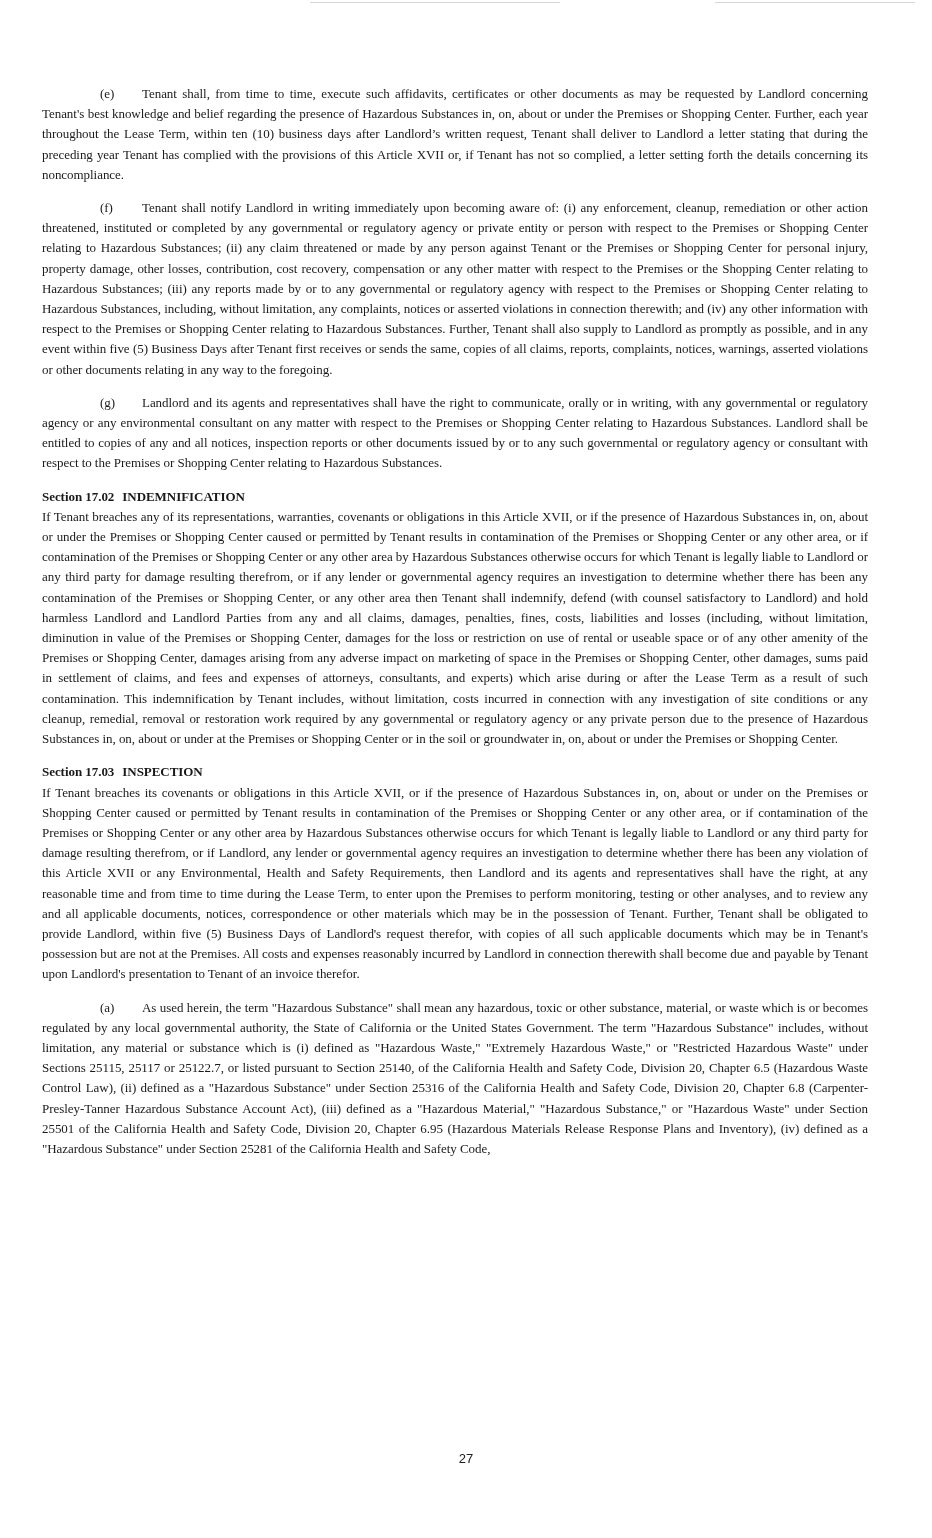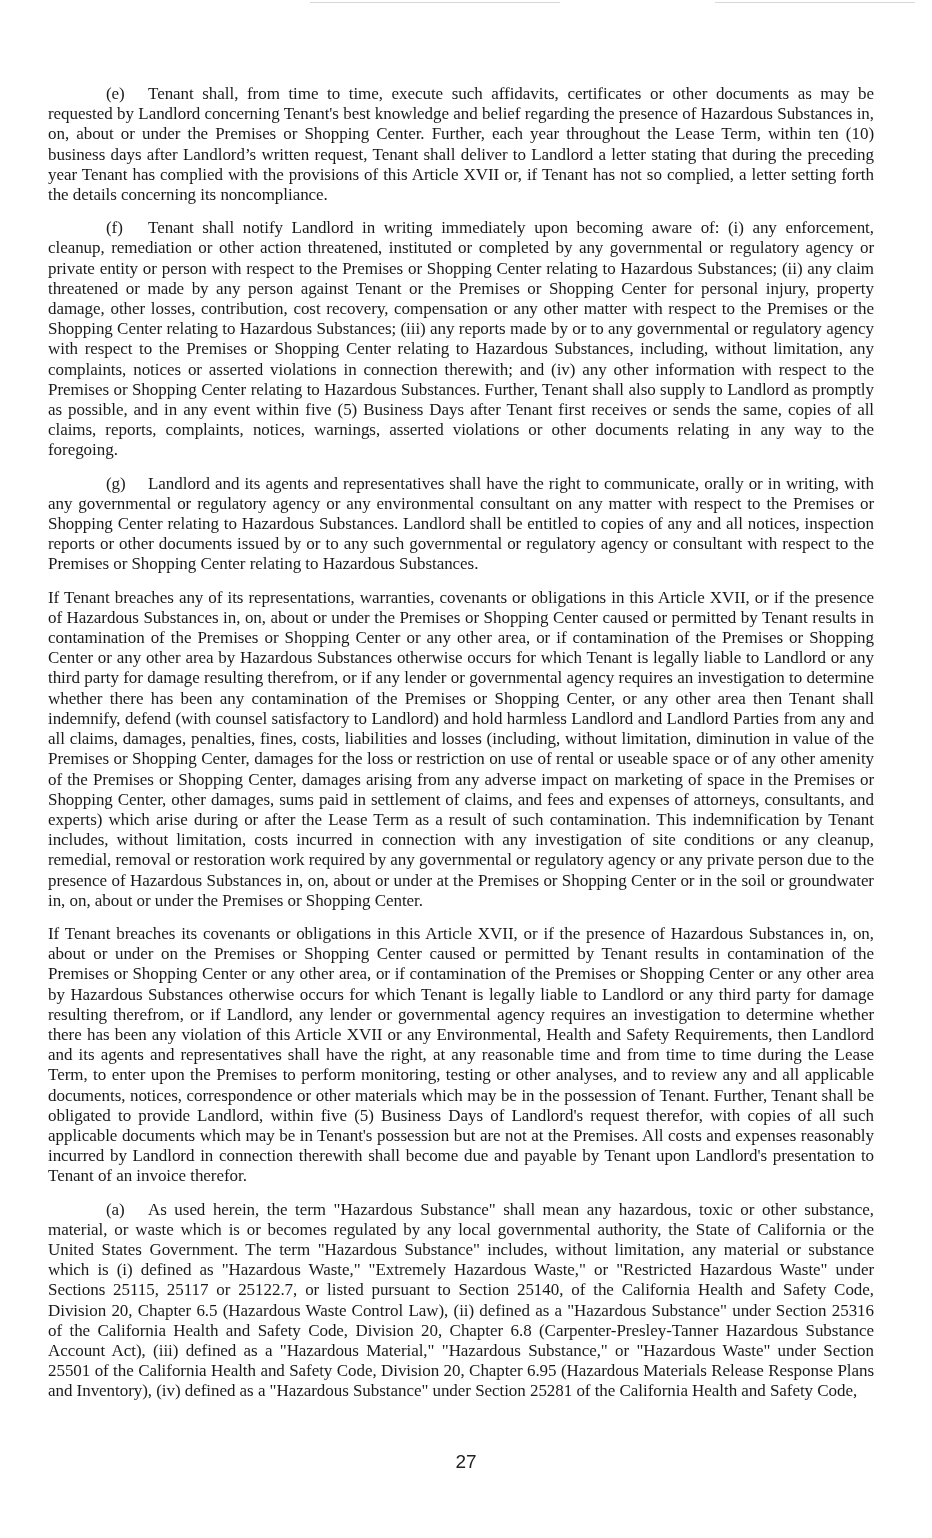--- a/index.html
+++ b/index.html
@@ -10,24 +10,24 @@
   body {
     width: 932px;
     height: 1538px;
     position: relative;
     overflow: hidden;
     font-family: "Liberation Serif", "DejaVu Serif", serif;
     color: #1a1a1a;
   }
   .page {
     position: absolute;
-    left: 48px;
+    left: 42px;
     top: 84px;
     width: 826px;
-    font-size: 17px;
+    font-size: 13px;
     line-height: 20.2px;
     text-align: justify;
     letter-spacing: -0.05px;
   }
   .para {
     margin: 0 0 13px 0;
   }
   .para.indent .label {
     display: inline-block;
     margin-left: 58px;
@@ -50,21 +50,21 @@
   .def-term {
     font-weight: normal;
   }
   .page-number {
     position: absolute;
     left: 0;
     width: 932px;
     top: 1451px;
     text-align: center;
     font-family: "Liberation Sans", "DejaVu Sans", sans-serif;
-    font-size: 19px;
+    font-size: 13px;
     color: #222;
   }
   .scan-mark {
     position: absolute;
     background: #d8d8d8;
   }
 </style>
 </head>
 <body>
 
@@ -79,24 +79,30 @@
 
   <p class="para indent">
     <span class="label">(f)</span><span>Tenant shall notify Landlord in writing immediately upon becoming aware of: (i) any enforcement, cleanup, remediation or other action threatened, instituted or completed by any governmental or regulatory agency or private entity or person with respect to the Premises or Shopping Center relating to Hazardous Substances; (ii) any claim threatened or made by any person against Tenant or the Premises or Shopping Center for personal injury, property damage, other losses, contribution, cost recovery, compensation or any other matter with respect to the Premises or the Shopping Center relating to Hazardous Substances; (iii) any reports made by or to any governmental or regulatory agency with respect to the Premises or Shopping Center relating to Hazardous Substances, including, without limitation, any complaints, notices or asserted violations in connection therewith; and (iv) any other information with respect to the Premises or Shopping Center relating to Hazardous Substances.  Further, Tenant shall also supply to Landlord as promptly as possible, and in any event within five (5) Business Days after Tenant first receives or sends the same, copies of all claims, reports, complaints, notices, warnings, asserted violations or other documents relating in any way to the foregoing.</span>
   </p>
 
   <p class="para indent">
     <span class="label">(g)</span><span>Landlord and its agents and representatives shall have the right to communicate, orally or in writing, with any governmental or regulatory agency or any environmental consultant on any matter with respect to the Premises or Shopping Center relating to Hazardous Substances.  Landlord shall be entitled to copies of any and all notices, inspection reports or other documents issued by or to any such governmental or regulatory agency or consultant with respect to the Premises or Shopping Center relating to Hazardous Substances.</span>
   </p>
 
   <div>
+    <p class="section-heading">
+      <span class="num">Section 17.02</span><span>INDEMNIFICATION</span>
+    </p>
     <p class="section-body">If Tenant breaches any of its representations, warranties, covenants or obligations in this Article XVII, or if the presence of Hazardous Substances in, on, about or under the Premises or Shopping Center caused or permitted by Tenant results in contamination of the Premises or Shopping Center or any other area, or if contamination of the Premises or Shopping Center or any other area by Hazardous Substances otherwise occurs for which Tenant is legally liable to Landlord or any third party for damage resulting therefrom, or if any lender or governmental agency requires an investigation to determine whether there has been any contamination of the Premises or Shopping Center, or any other area then Tenant shall indemnify, defend (with counsel satisfactory to Landlord) and hold harmless Landlord and Landlord Parties from any and all claims, damages, penalties, fines, costs, liabilities and losses (including, without limitation, diminution in value of the Premises or Shopping Center, damages for the loss or restriction on use of rental or useable space or of any other amenity of the Premises or Shopping Center, damages arising from any adverse impact on marketing of space in the Premises or Shopping Center, other damages, sums paid in settlement of claims, and fees and expenses of attorneys, consultants, and experts) which arise during or after the Lease Term as a result of such contamination.  This indemnification by Tenant includes, without limitation, costs incurred in connection with any investigation of site conditions or any cleanup, remedial, removal or restoration work required by any governmental or regulatory agency or any private person due to the presence of Hazardous Substances in, on, about or under at the Premises or Shopping Center or in the soil or groundwater in, on, about or under the Premises or Shopping Center.</p>
   </div>
 
   <div>
+    <p class="section-heading">
+      <span class="num">Section 17.03</span><span>INSPECTION</span>
+    </p>
     <p class="section-body">If Tenant breaches its covenants or obligations in this Article XVII, or if the presence of Hazardous Substances in, on, about or under on the Premises or Shopping Center caused or permitted by Tenant results in contamination of the Premises or Shopping Center or any other area, or if contamination of the Premises or Shopping Center or any other area by Hazardous Substances otherwise occurs for which Tenant is legally liable to Landlord or any third party for damage resulting therefrom, or if Landlord, any lender or governmental agency requires an investigation to determine whether there has been any violation of this Article XVII or any Environmental, Health and Safety Requirements, then Landlord and its agents and representatives shall have the right, at any reasonable time and from time to time during the Lease Term, to enter upon the Premises to perform monitoring, testing or other analyses, and to review any and all applicable documents, notices, correspondence or other materials which may be in the possession of Tenant.  Further, Tenant shall be obligated to provide Landlord, within five (5) Business Days of Landlord's request therefor, with copies of all such applicable documents which may be in Tenant's possession but are not at the Premises.  All costs and expenses reasonably incurred by Landlord in connection therewith shall become due and payable by Tenant upon Landlord's presentation to Tenant of an invoice therefor.</p>
   </div>
 
   <div>
     <p class="para indent">
       <span class="label">(a)</span><span>As used herein, the term "</span><span class="def-term">Hazardous Substance</span><span>" shall mean any hazardous, toxic or other substance, material, or waste which is or becomes regulated by any local governmental authority, the State of California or the United States Government. The term "</span><span class="def-term">Hazardous Substance</span><span>" includes, without limitation, any material or substance which is (i) defined as "Hazardous Waste," "Extremely Hazardous Waste," or "Restricted Hazardous Waste" under Sections 25115, 25117 or 25122.7, or listed pursuant to Section 25140, of the California Health and Safety Code, Division 20, Chapter 6.5 (Hazardous Waste Control Law), (ii) defined as a "Hazardous Substance" under Section 25316 of the California Health and Safety Code, Division 20, Chapter 6.8 (Carpenter-Presley-Tanner Hazardous Substance Account Act), (iii) defined as a "Hazardous Material," "Hazardous Substance," or "Hazardous Waste" under Section 25501 of the California Health and Safety Code, Division 20, Chapter 6.95 (Hazardous Materials Release Response Plans and Inventory), (iv) defined as a "Hazardous Substance" under Section 25281 of the California Health and Safety Code,</span>
     </p>
   </div>
 
 </div>

